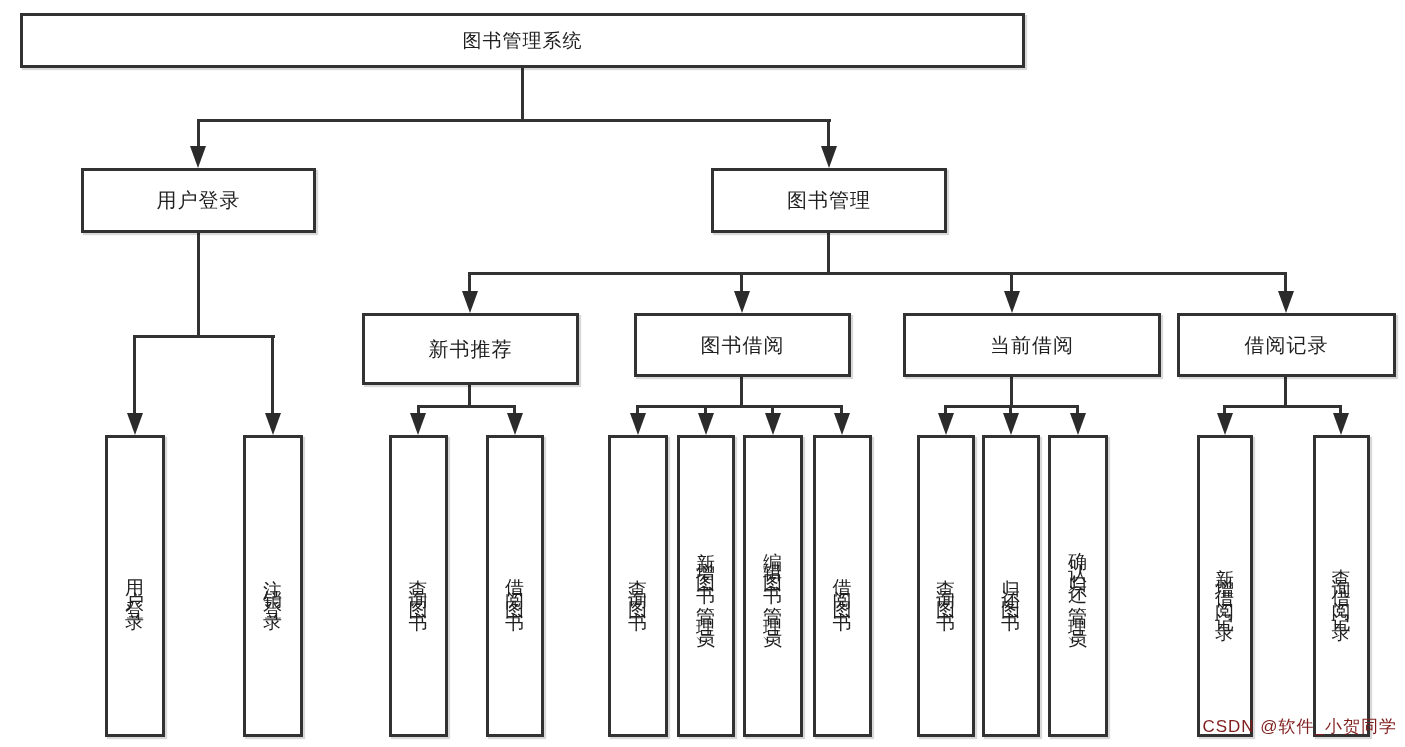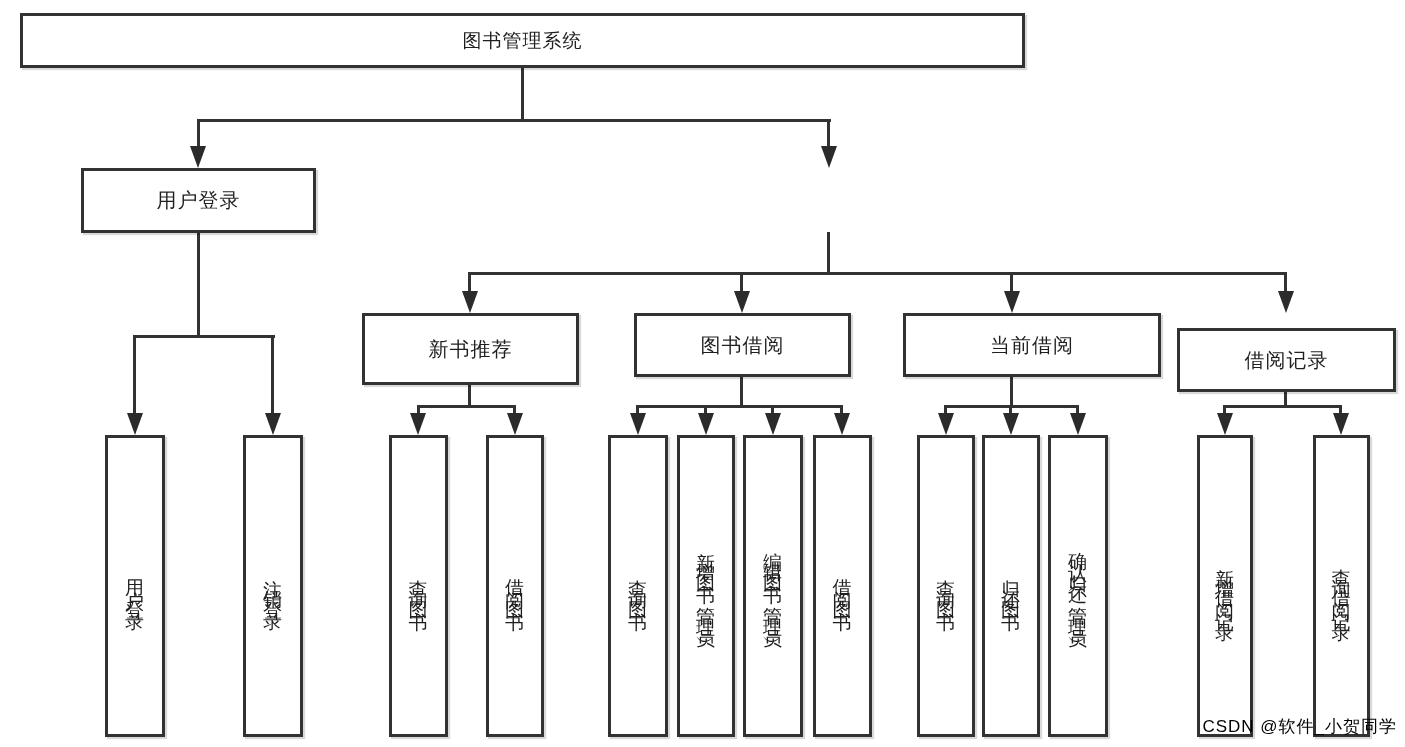--- a/index.html
+++ b/index.html
@@ -20,21 +20,21 @@
   }
   .line{position:absolute;background:#323232;}
   .hl{height:3px;}
   .vl{width:3px;}
   .arrow{
     position:absolute;width:0;height:0;
     border-left:8px solid transparent;border-right:8px solid transparent;
     border-top:22px solid #2b2b2b;
   }
   .watermark{
-    position:absolute;right:8px;bottom:9px;font-size:17px;color:#000000;
+    position:absolute;right:8px;bottom:9px;font-size:17px;color:#7f1d1d;
     letter-spacing:1px;white-space:nowrap;
   }
 </style>
 </head>
 <body>
 
 <div class="canvas">
 
   <div class="line vl" style="left:521px;top:68px;height:52px;"></div>
   <div class="line hl" style="left:197px;top:119px;width:634px;"></div>
@@ -96,34 +96,37 @@
   <div class="arrow" style="left:1333px;top:413px;"></div>
 
   <div class="box hnode root" style="left:20px;top:13px;width:1005px;height:55px;">
     <span>图书管理系统</span>
   </div>
 
   <div class="box hnode" style="left:81px;top:168px;width:235px;height:65px;">
     <span>用户登录</span>
   </div>
 
+  <div class="box hnode" style="left:711px;top:168px;width:236px;height:65px;">
+    <span>图书管理</span>
+  </div>
 
   <div class="box hnode" style="left:362px;top:313px;width:217px;height:72px;">
     <span>新书推荐</span>
   </div>
 
   <div class="box hnode" style="left:634px;top:313px;width:217px;height:64px;">
     <span>图书借阅</span>
   </div>
 
   <div class="box hnode" style="left:903px;top:313px;width:258px;height:64px;">
     <span>当前借阅</span>
   </div>
 
-  <div class="box hnode" style="left:1177px;top:328px;width:219px;height:64px;">
+  <div class="box hnode" style="left:1177px;top:313px;width:219px;height:64px;">
     <span>借阅记录</span>
   </div>
 
   <div class="box vnode" style="left:105px;top:435px;width:60px;height:302px;">
     <span>用户登录</span>
   </div>
 
   <div class="box vnode" style="left:243px;top:435px;width:60px;height:302px;">
     <span>注销登录</span>
   </div>

